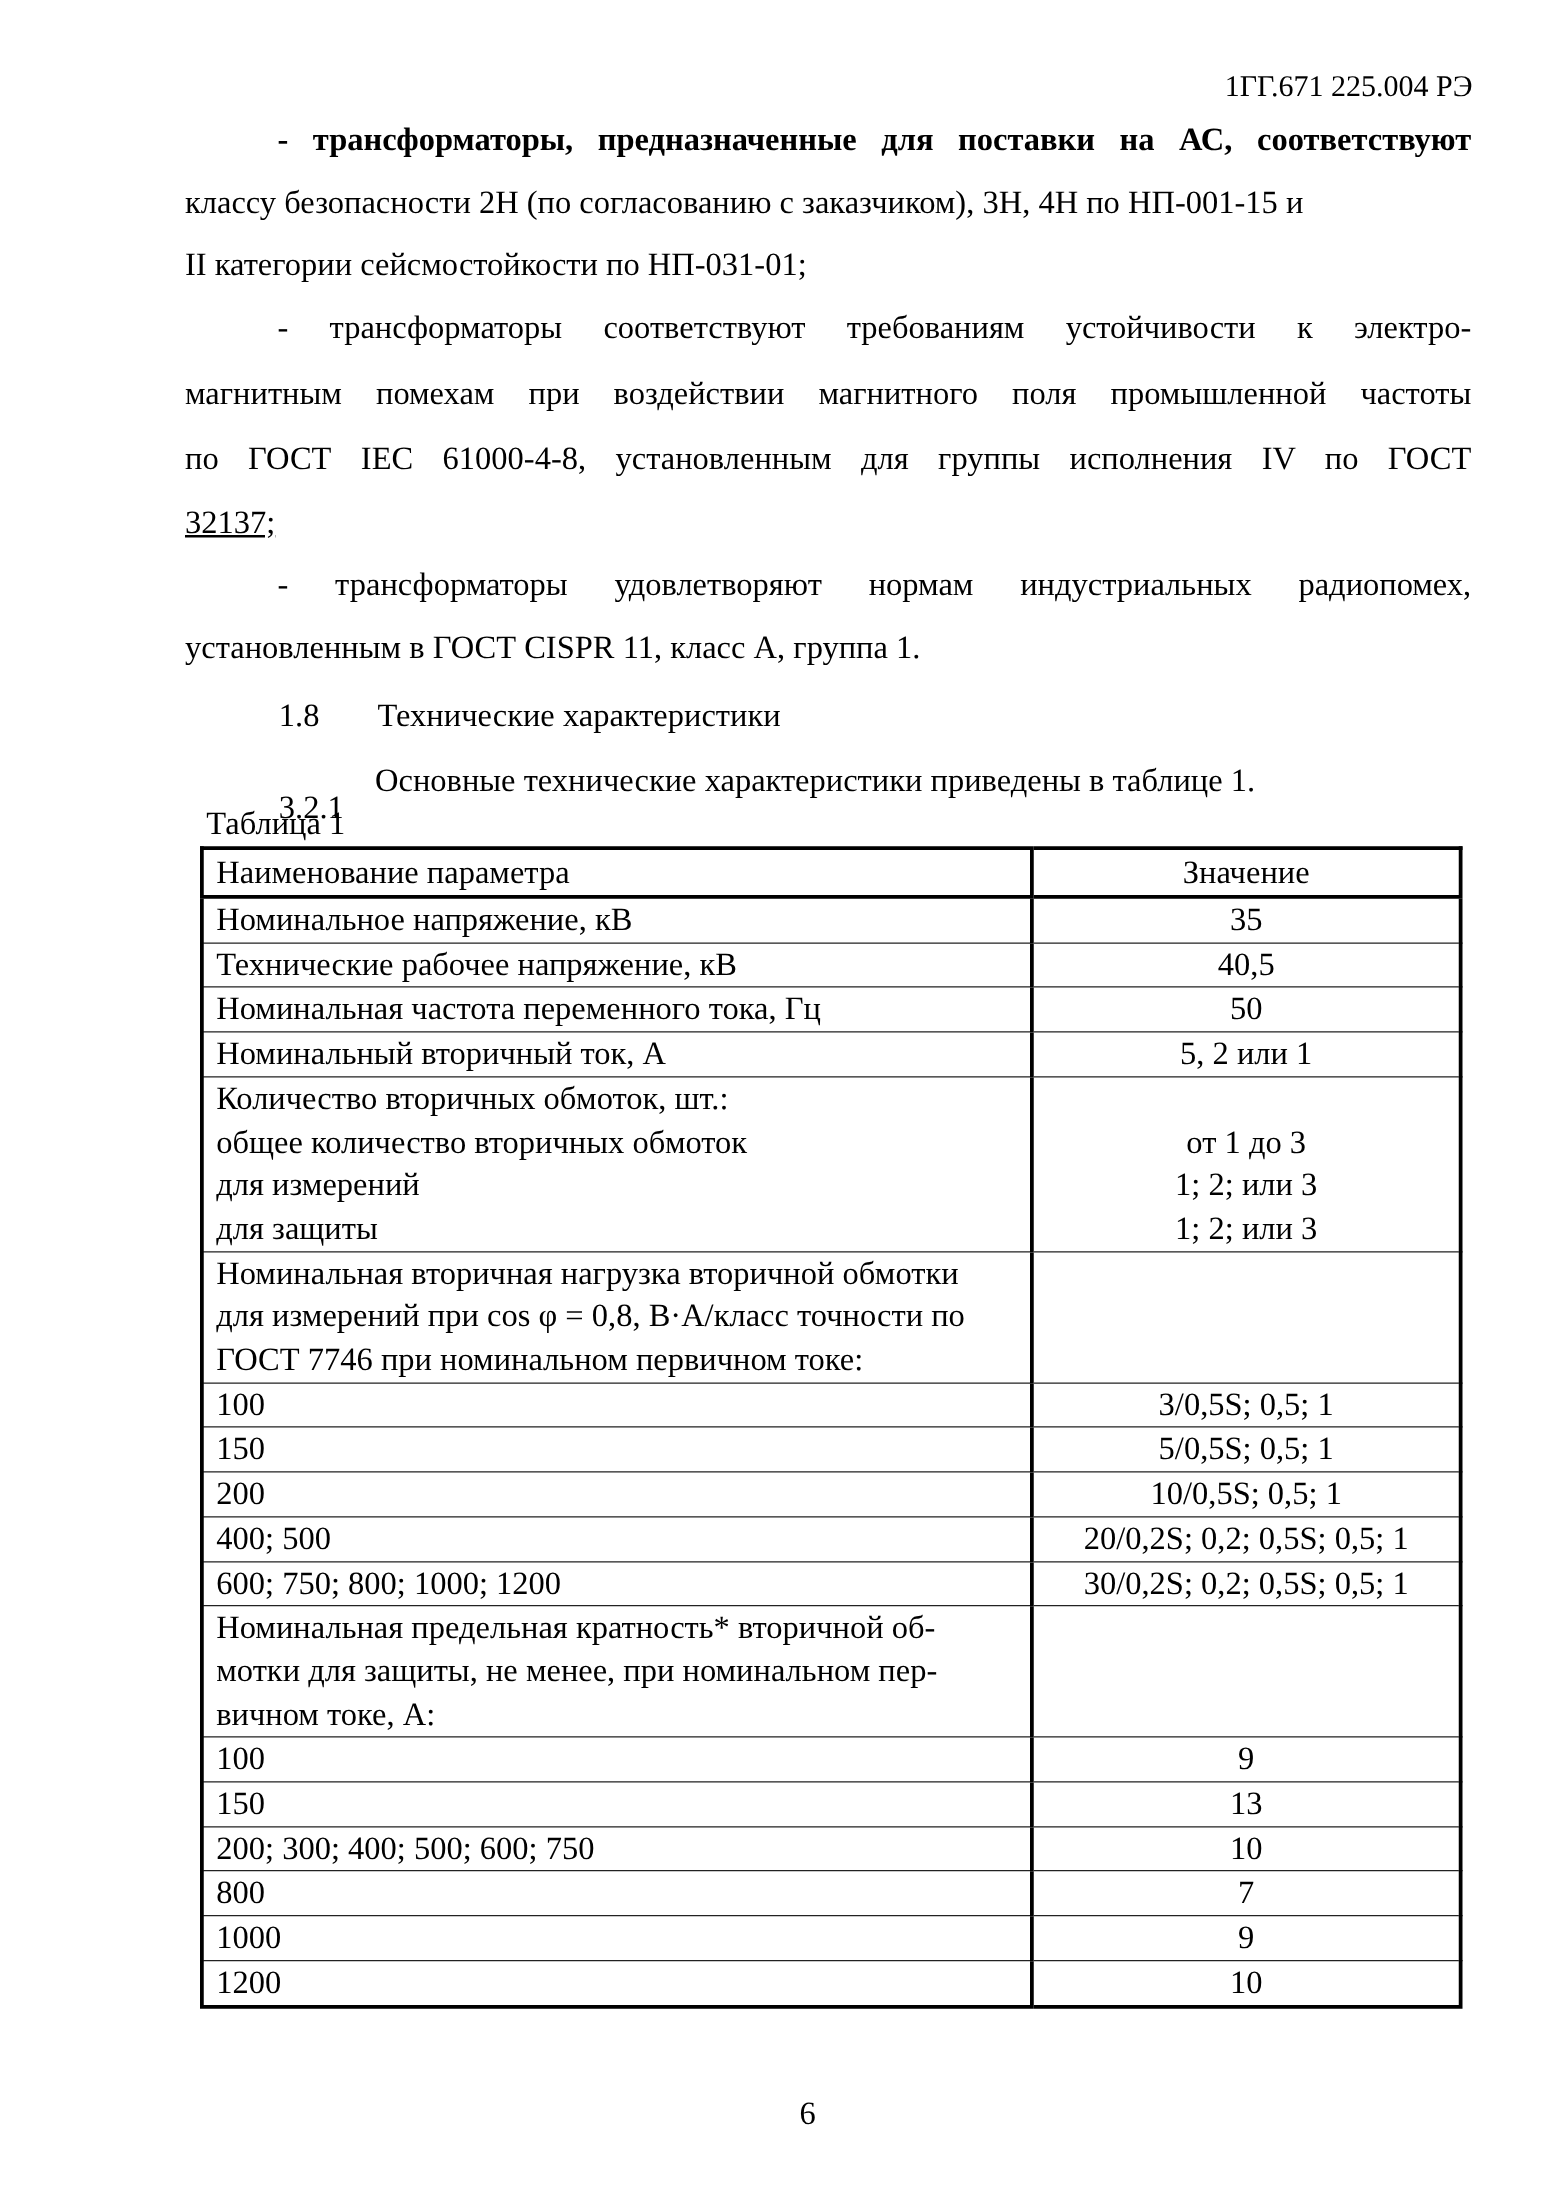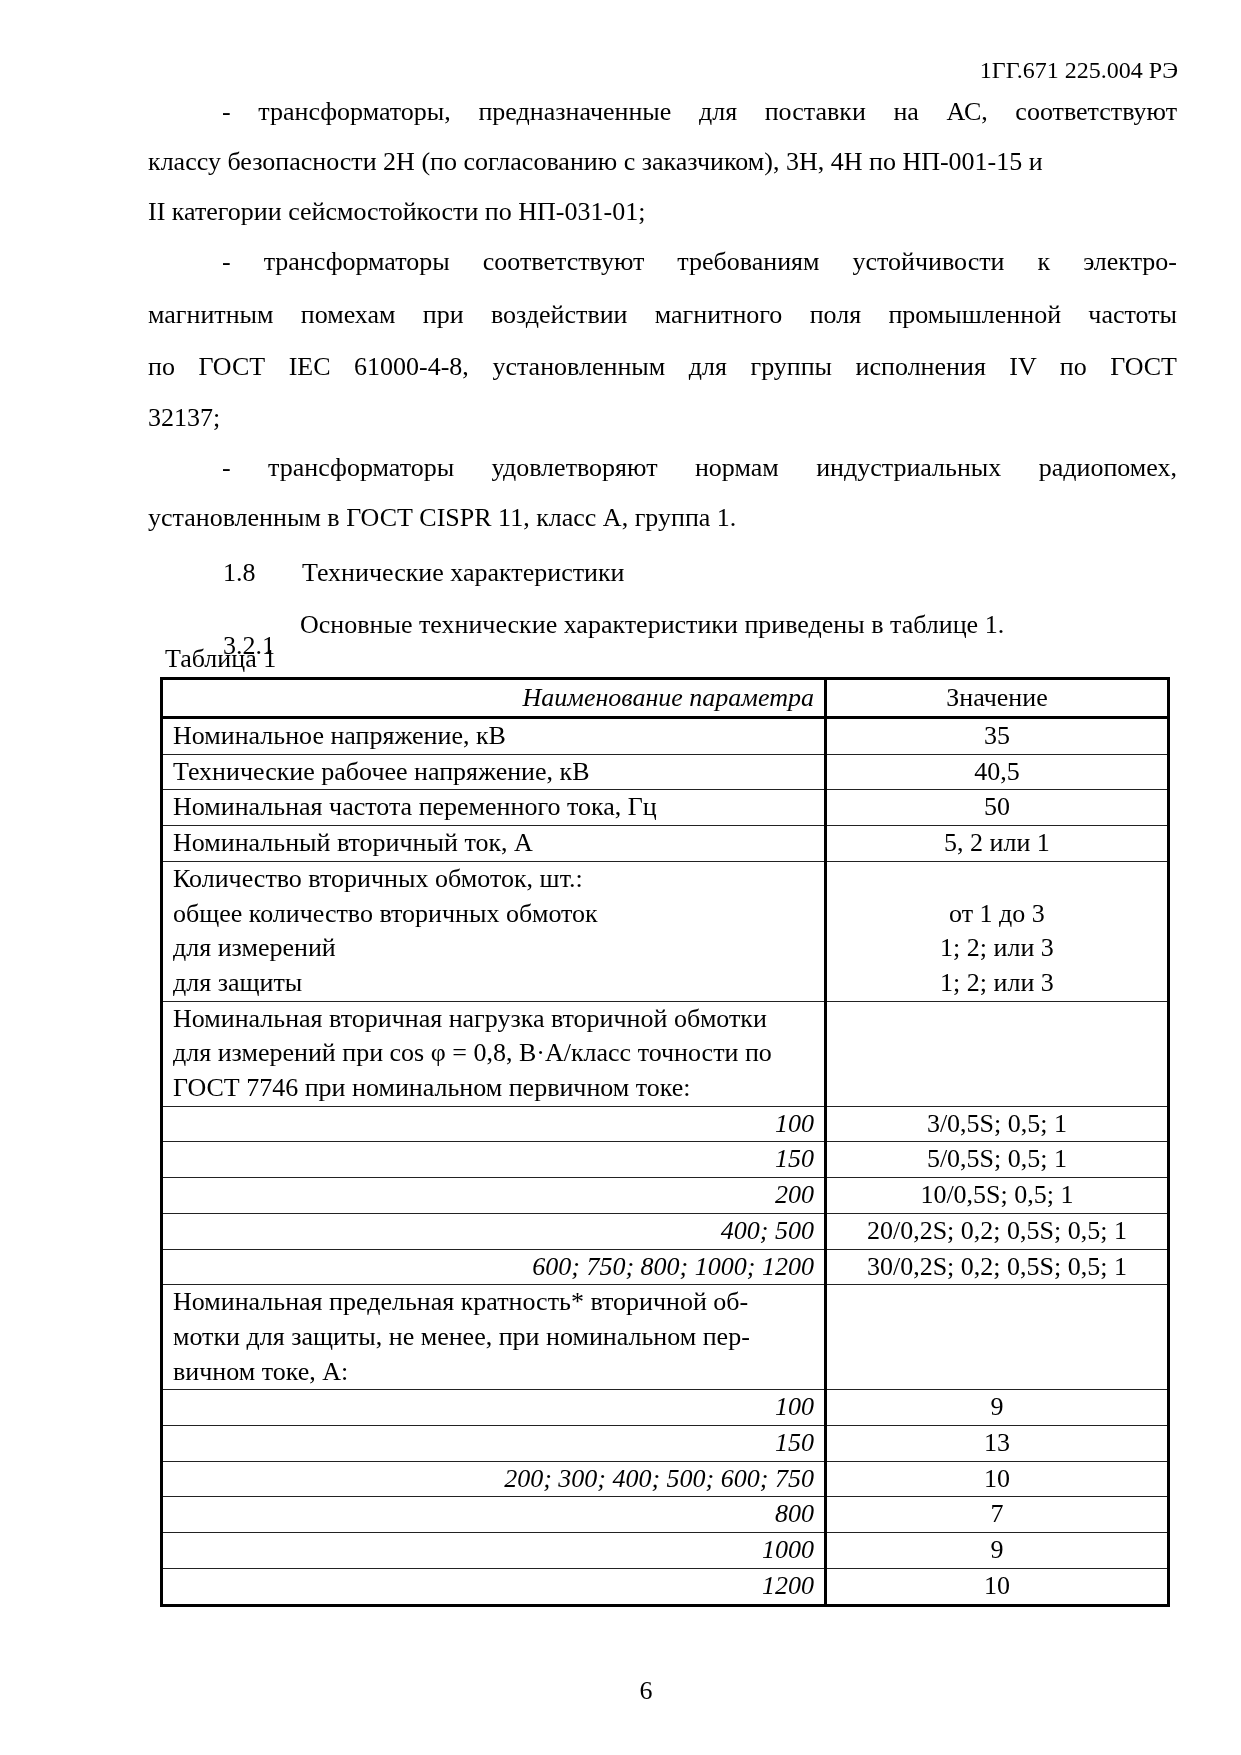--- a/index.html
+++ b/index.html
@@ -8,41 +8,41 @@
   .ln { position: absolute; font-size: 26px; line-height: 30px; white-space: nowrap; }
   .just { text-align: justify; text-align-last: justify; }
   .doc-code { position: absolute; right: 63px; top: 55px; font-size: 24px; line-height: 30px; }
   .sec-num { position: absolute; font-size: 26px; line-height: 30px; }
   table.spec { position: absolute; left: 160px; top: 677px; width: 1010px;
                border-collapse: collapse; font-size: 26px; }
   table.spec td { border: 1.5px solid #222; padding: 0 10px; line-height: 34.7px; vertical-align: top; }
   table.spec { border: 3px solid #000; }
   table.spec col.c1 { width: 666px; }
   table.spec col.c2 { width: 344px; }
-  table.spec td.c { text-align: right; font-style: italic; }
+  table.spec td.c { text-align: left; }
   table.spec td.v { text-align: center; border-left: 3px solid #000; }
   table.spec tr.hdr td { line-height: 36px; border-bottom: 3px solid #000; }
   table.spec tr.last td { border-bottom: 3.5px solid #000; }
   .page-num { position: absolute; left: 0; width: 1292px; text-align: center; top: 1676px; font-size: 26px; line-height: 30px; }
 </style>
 </head>
 <body>
 
 <div>
 
   <div class="doc-code">1ГГ.671 225.004 РЭ</div>
 
-  <div class="ln just" style="left:222px; width:955px; top:97px;">- трансформаторы, предназначенные для поставки на АС, соответствуют</div>
+  <div class="ln just" style="left:222px; width:955px; top:97px;font-weight:bold;">- трансформаторы, предназначенные для поставки на АС, соответствуют</div>
   <div class="ln" style="left:148px; top:147px;">классу безопасности 2Н (по согласованию с заказчиком), 3Н, 4Н по НП-001-15 и</div>
   <div class="ln" style="left:148px; top:197px;">II категории сейсмостойкости по НП-031-01;</div>
 
   <div class="ln just" style="left:222px; width:955px; top:247px;">- трансформаторы соответствуют требованиям устойчивости к электро-</div>
   <div class="ln just" style="left:148px; width:1029px; top:300px;">магнитным помехам при воздействии магнитного поля промышленной частоты</div>
   <div class="ln just" style="left:148px; width:1029px; top:352px;">по ГОСТ IEC 61000-4-8, установленным для группы исполнения IV по ГОСТ</div>
-  <div class="ln" style="left:148px; top:403px;">32137;</div>
+  <div class="ln" style="left:148px; top:403px;text-decoration:underline;">32137;</div>
 
   <div class="ln just" style="left:222px; width:955px; top:453px;">- трансформаторы удовлетворяют нормам индустриальных радиопомех,</div>
   <div class="ln" style="left:148px; top:503px;">установленным в ГОСТ CISPR 11, класс А, группа 1.</div>
 
   <div class="sec-num" style="left:223px; top:558px;">1.8</div>
   <div class="sec-num" style="left:302px; top:558px;">Технические характеристики</div>
 
   <div class="sec-num" style="left:223px; top:631px;">3.2.1</div>
   <div class="sec-num" style="left:300px; top:610px;">Основные технические характеристики приведены в таблице 1.</div>
 

